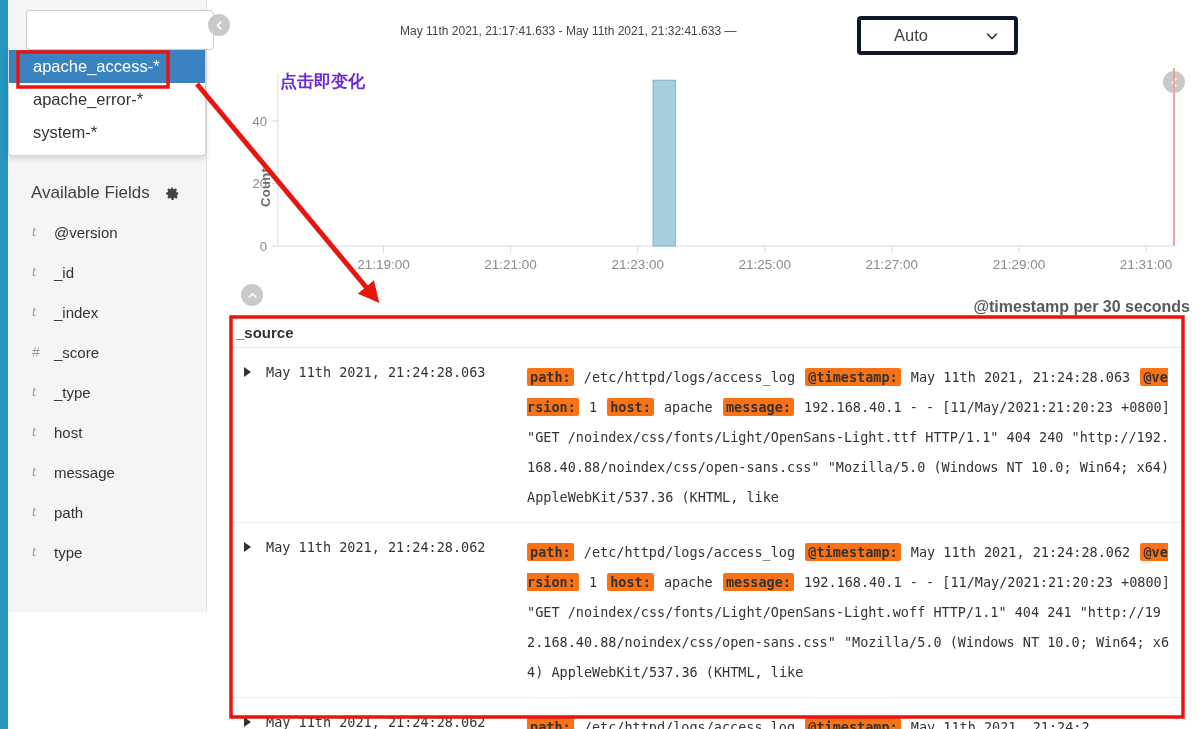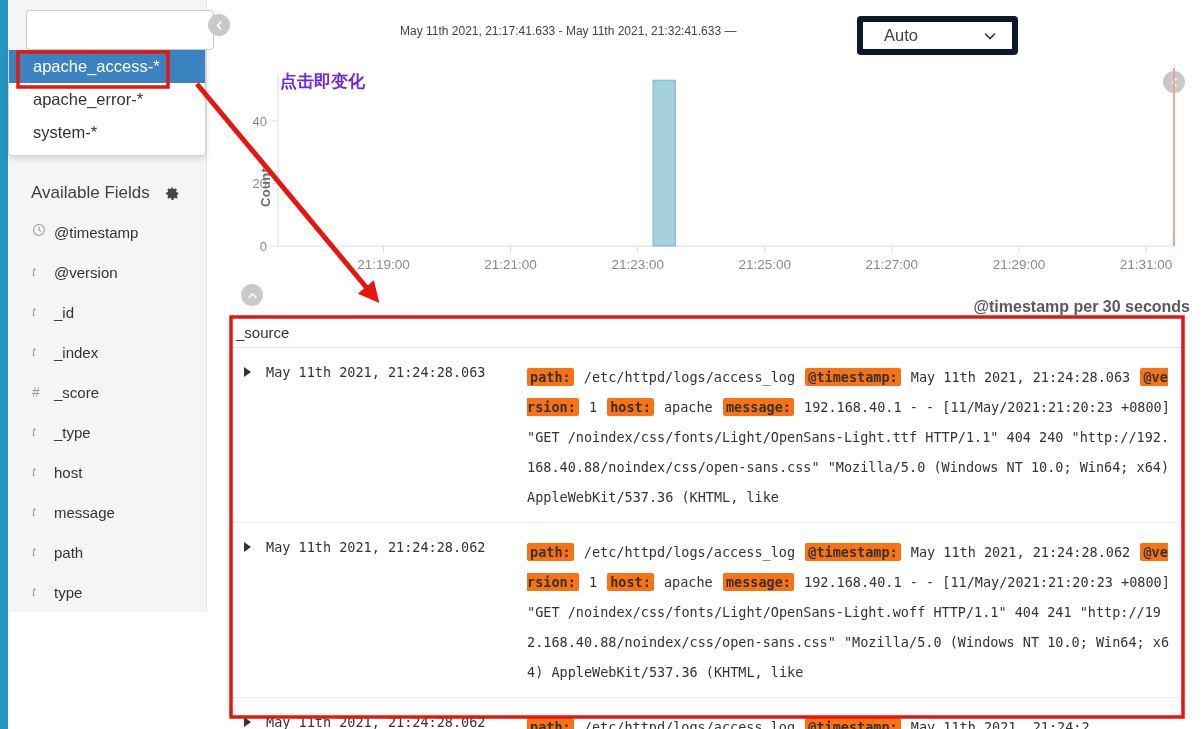--- a/index.html
+++ b/index.html
@@ -133,26 +133,26 @@
     left: 400px; top: 24px;
     font-size: 12px;
     color: #444444;
     white-space: nowrap;
   }
   .interval-select {
     position: absolute;
     left: 857px; top: 16px;
     width: 161px; height: 39px;
     background: #ffffff;
-    border: 6px solid #0f172a;
+    border: 4px solid #0f172a;
     border-radius: 4px;
     display: flex;
     align-items: center;
     justify-content: space-between;
-    padding: 0 14px 0 21px;
+    padding: 0 14px 0 33px;
     cursor: pointer;
   }
   .interval-select .val { font-size: 16.5px; color: #404040; }
   .chev-down { color: #333333; display: flex; }
 
   
   .circ-btn {
     position: absolute;
     width: 22px; height: 22px;
     border-radius: 50%;
@@ -237,21 +237,21 @@
   }
   .sort-caret {
     margin-left: 7px;
     width: 0; height: 0;
     border-left: 5px solid transparent;
     border-right: 5px solid transparent;
     border-top: 6px solid #999999;
   }
   .dt-head .th-source {
     font-size: 15px;
-    font-weight: normal;
+    font-weight: bold;
     color: #333333;
     padding-left: 4px;
   }
   .dt-row {
     display: flex;
     border-bottom: 1px solid #eeeeee;
     padding: 14px 0 10px 0;
   }
   .cell-time {
     width: 295px;
@@ -313,29 +313,20 @@
       <span class="title">Available Fields</span>
       <span class="gear-icon">
         <svg width="15" height="15" viewBox="0 0 16 16" aria-hidden="true">
           <path fill="currentColor" d="M8 5.2a2.8 2.8 0 1 0 0 5.6 2.8 2.8 0 0 0 0-5.6zm0 4.3a1.5 1.5 0 1 1 0-3 1.5 1.5 0 0 1 0 3z"></path>
           <path fill="currentColor" d="M14 9.1V6.9l-1.7-.3-.5-1.2 1-1.4-1.6-1.6-1.4 1-1.2-.5L8.1 1.2H6.9l-.3 1.7-1.2.5-1.4-1L2.4 4l1 1.4-.5 1.2-1.7.3v2.2l1.7.3.5 1.2-1 1.4 1.6 1.6 1.4-1 1.2.5.3 1.7h2.2l.3-1.7 1.2-.5 1.4 1 1.6-1.6-1-1.4.5-1.2z"></path>
         </svg>
       </span>
     </div>
 
     <div class="field-list">
-      <div class="field-row">
-        <span class="field-type date">
-          <svg width="14" height="14" viewBox="0 0 16 16">
-              <circle cx="8" cy="8" r="6.2" fill="none" stroke="#9a9a9a" stroke-width="1.2"></circle>
-              <path d="M8 4.4V8l2.4 1.6" stroke="#9a9a9a" stroke-width="1.2" fill="none"></path>
-            </svg>
-        </span>
-        <span class="field-name">@timestamp</span>
-      </div>
       <div class="field-row">
         <span class="field-type">t</span>
         <span class="field-name">@version</span>
       </div>
       <div class="field-row">
         <span class="field-type">t</span>
         <span class="field-name">_id</span>
       </div>
       <div class="field-row">
         <span class="field-type">t</span>

